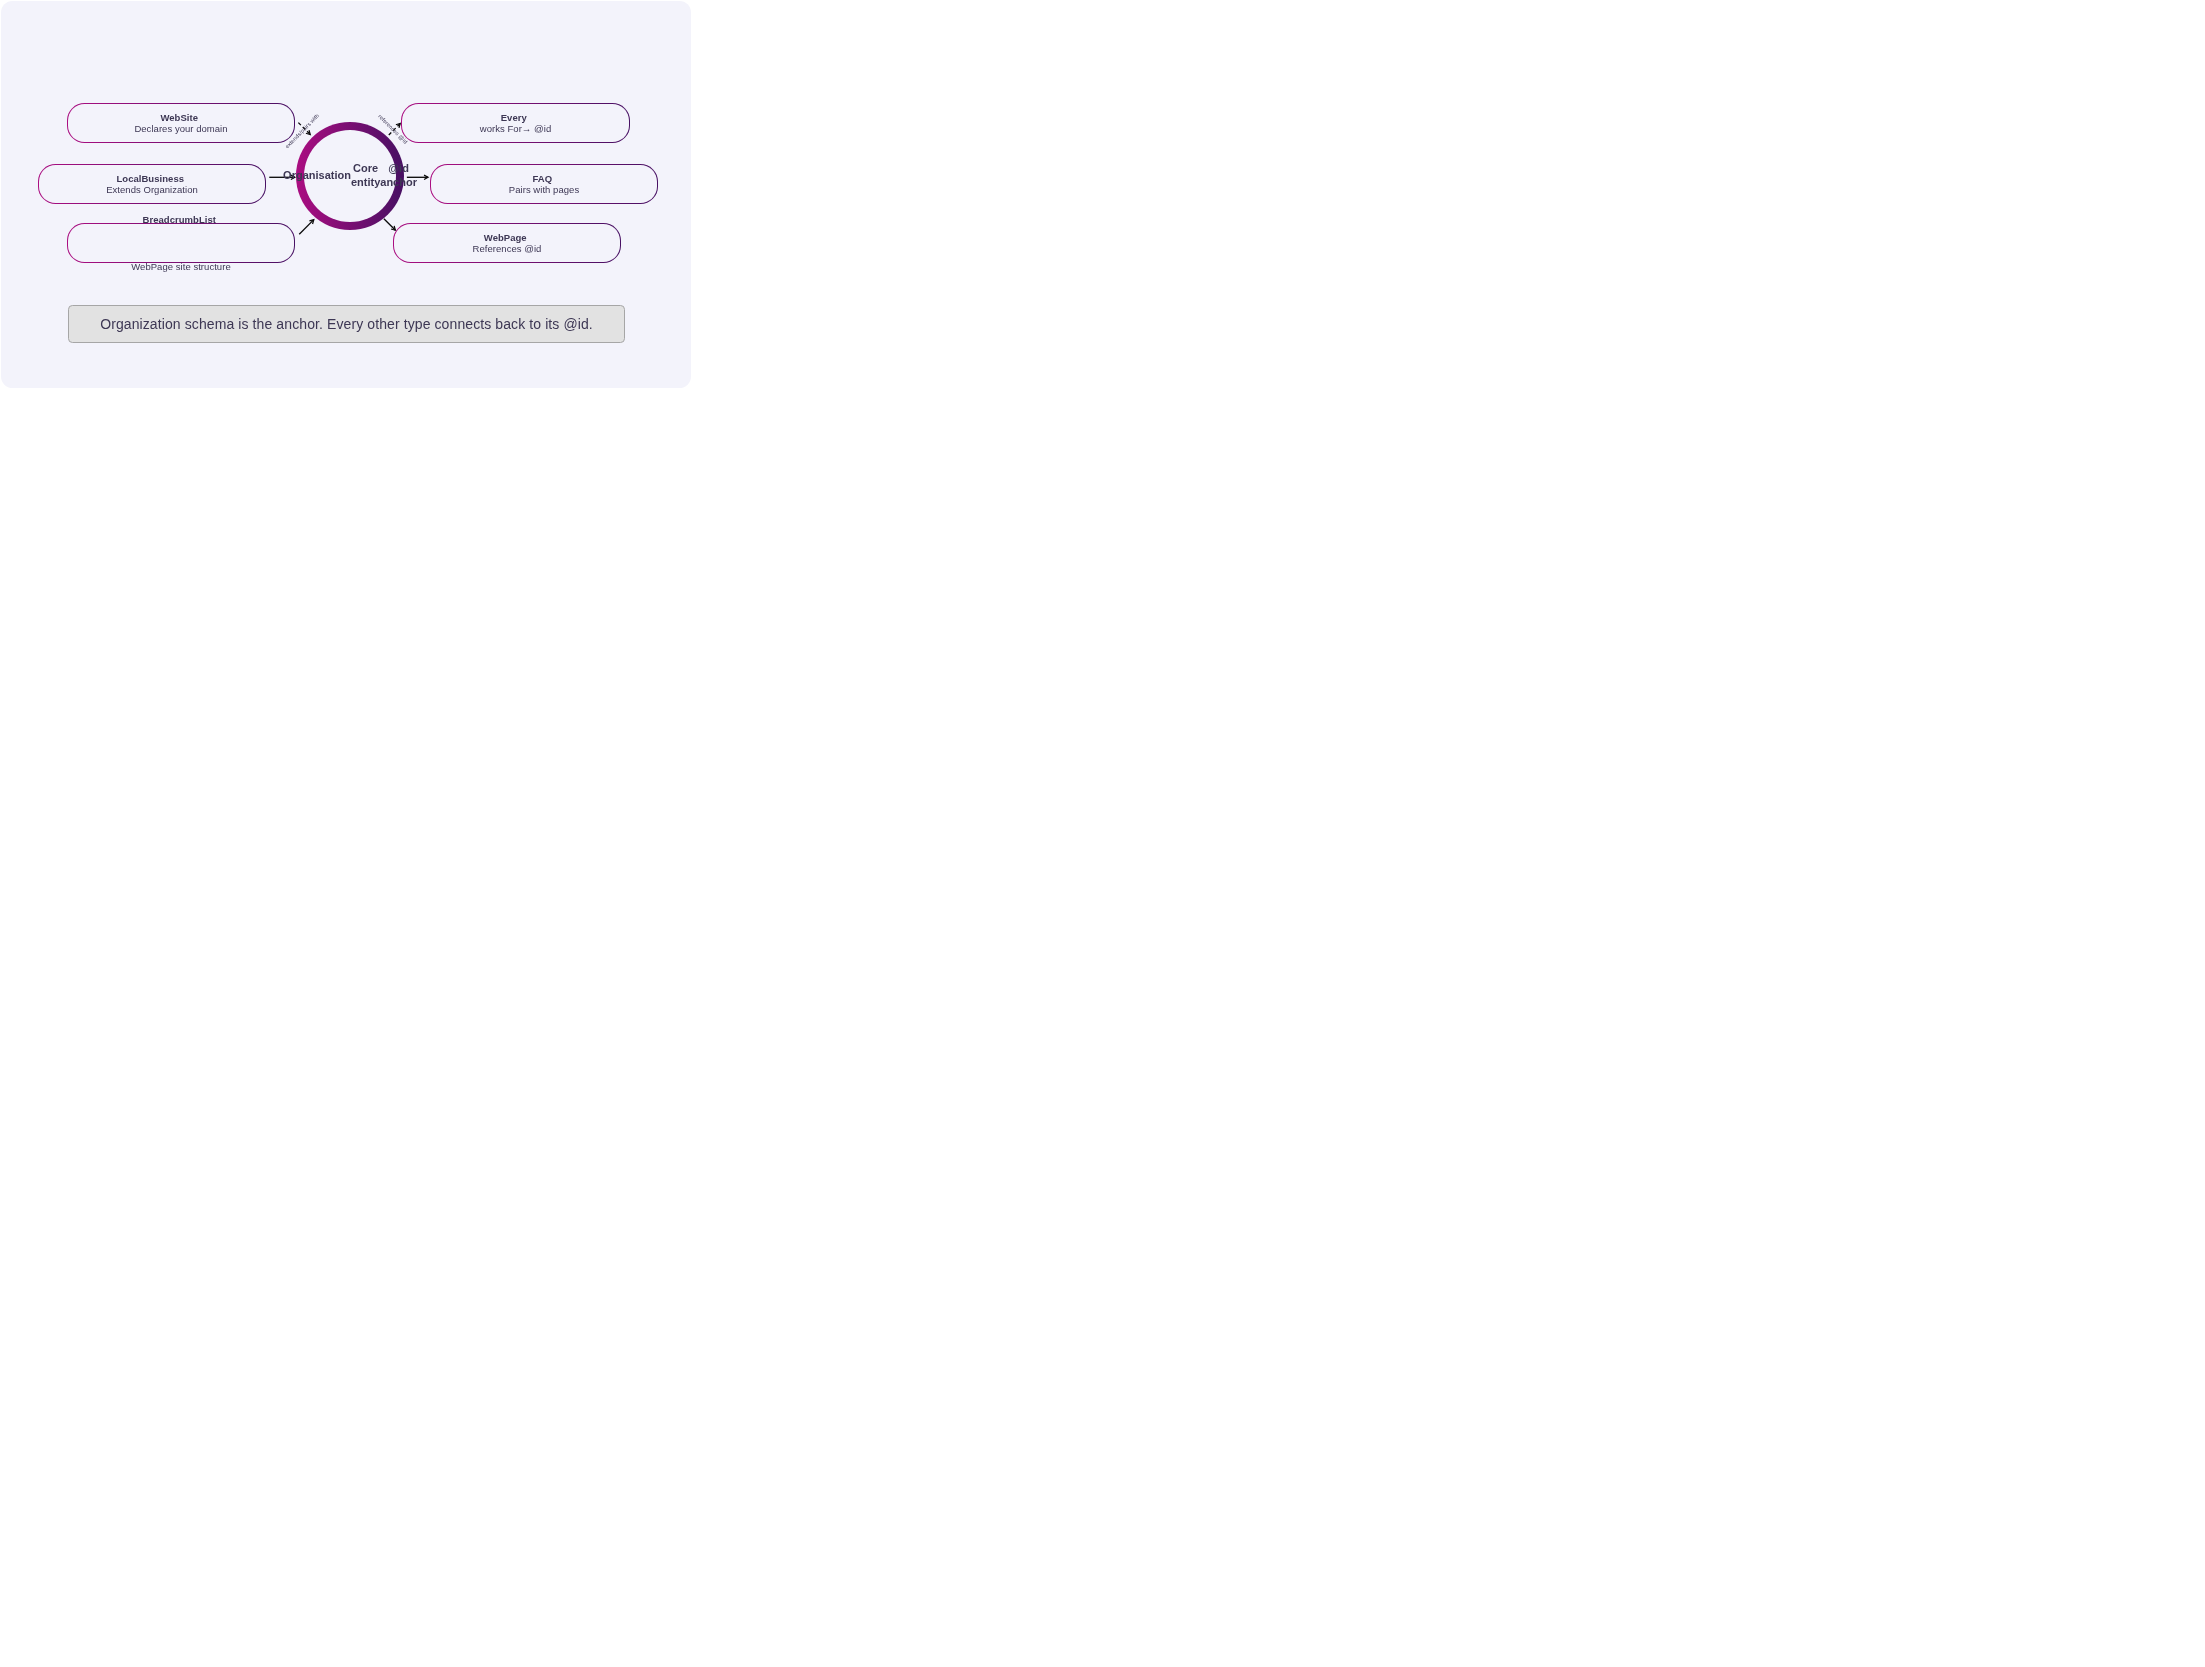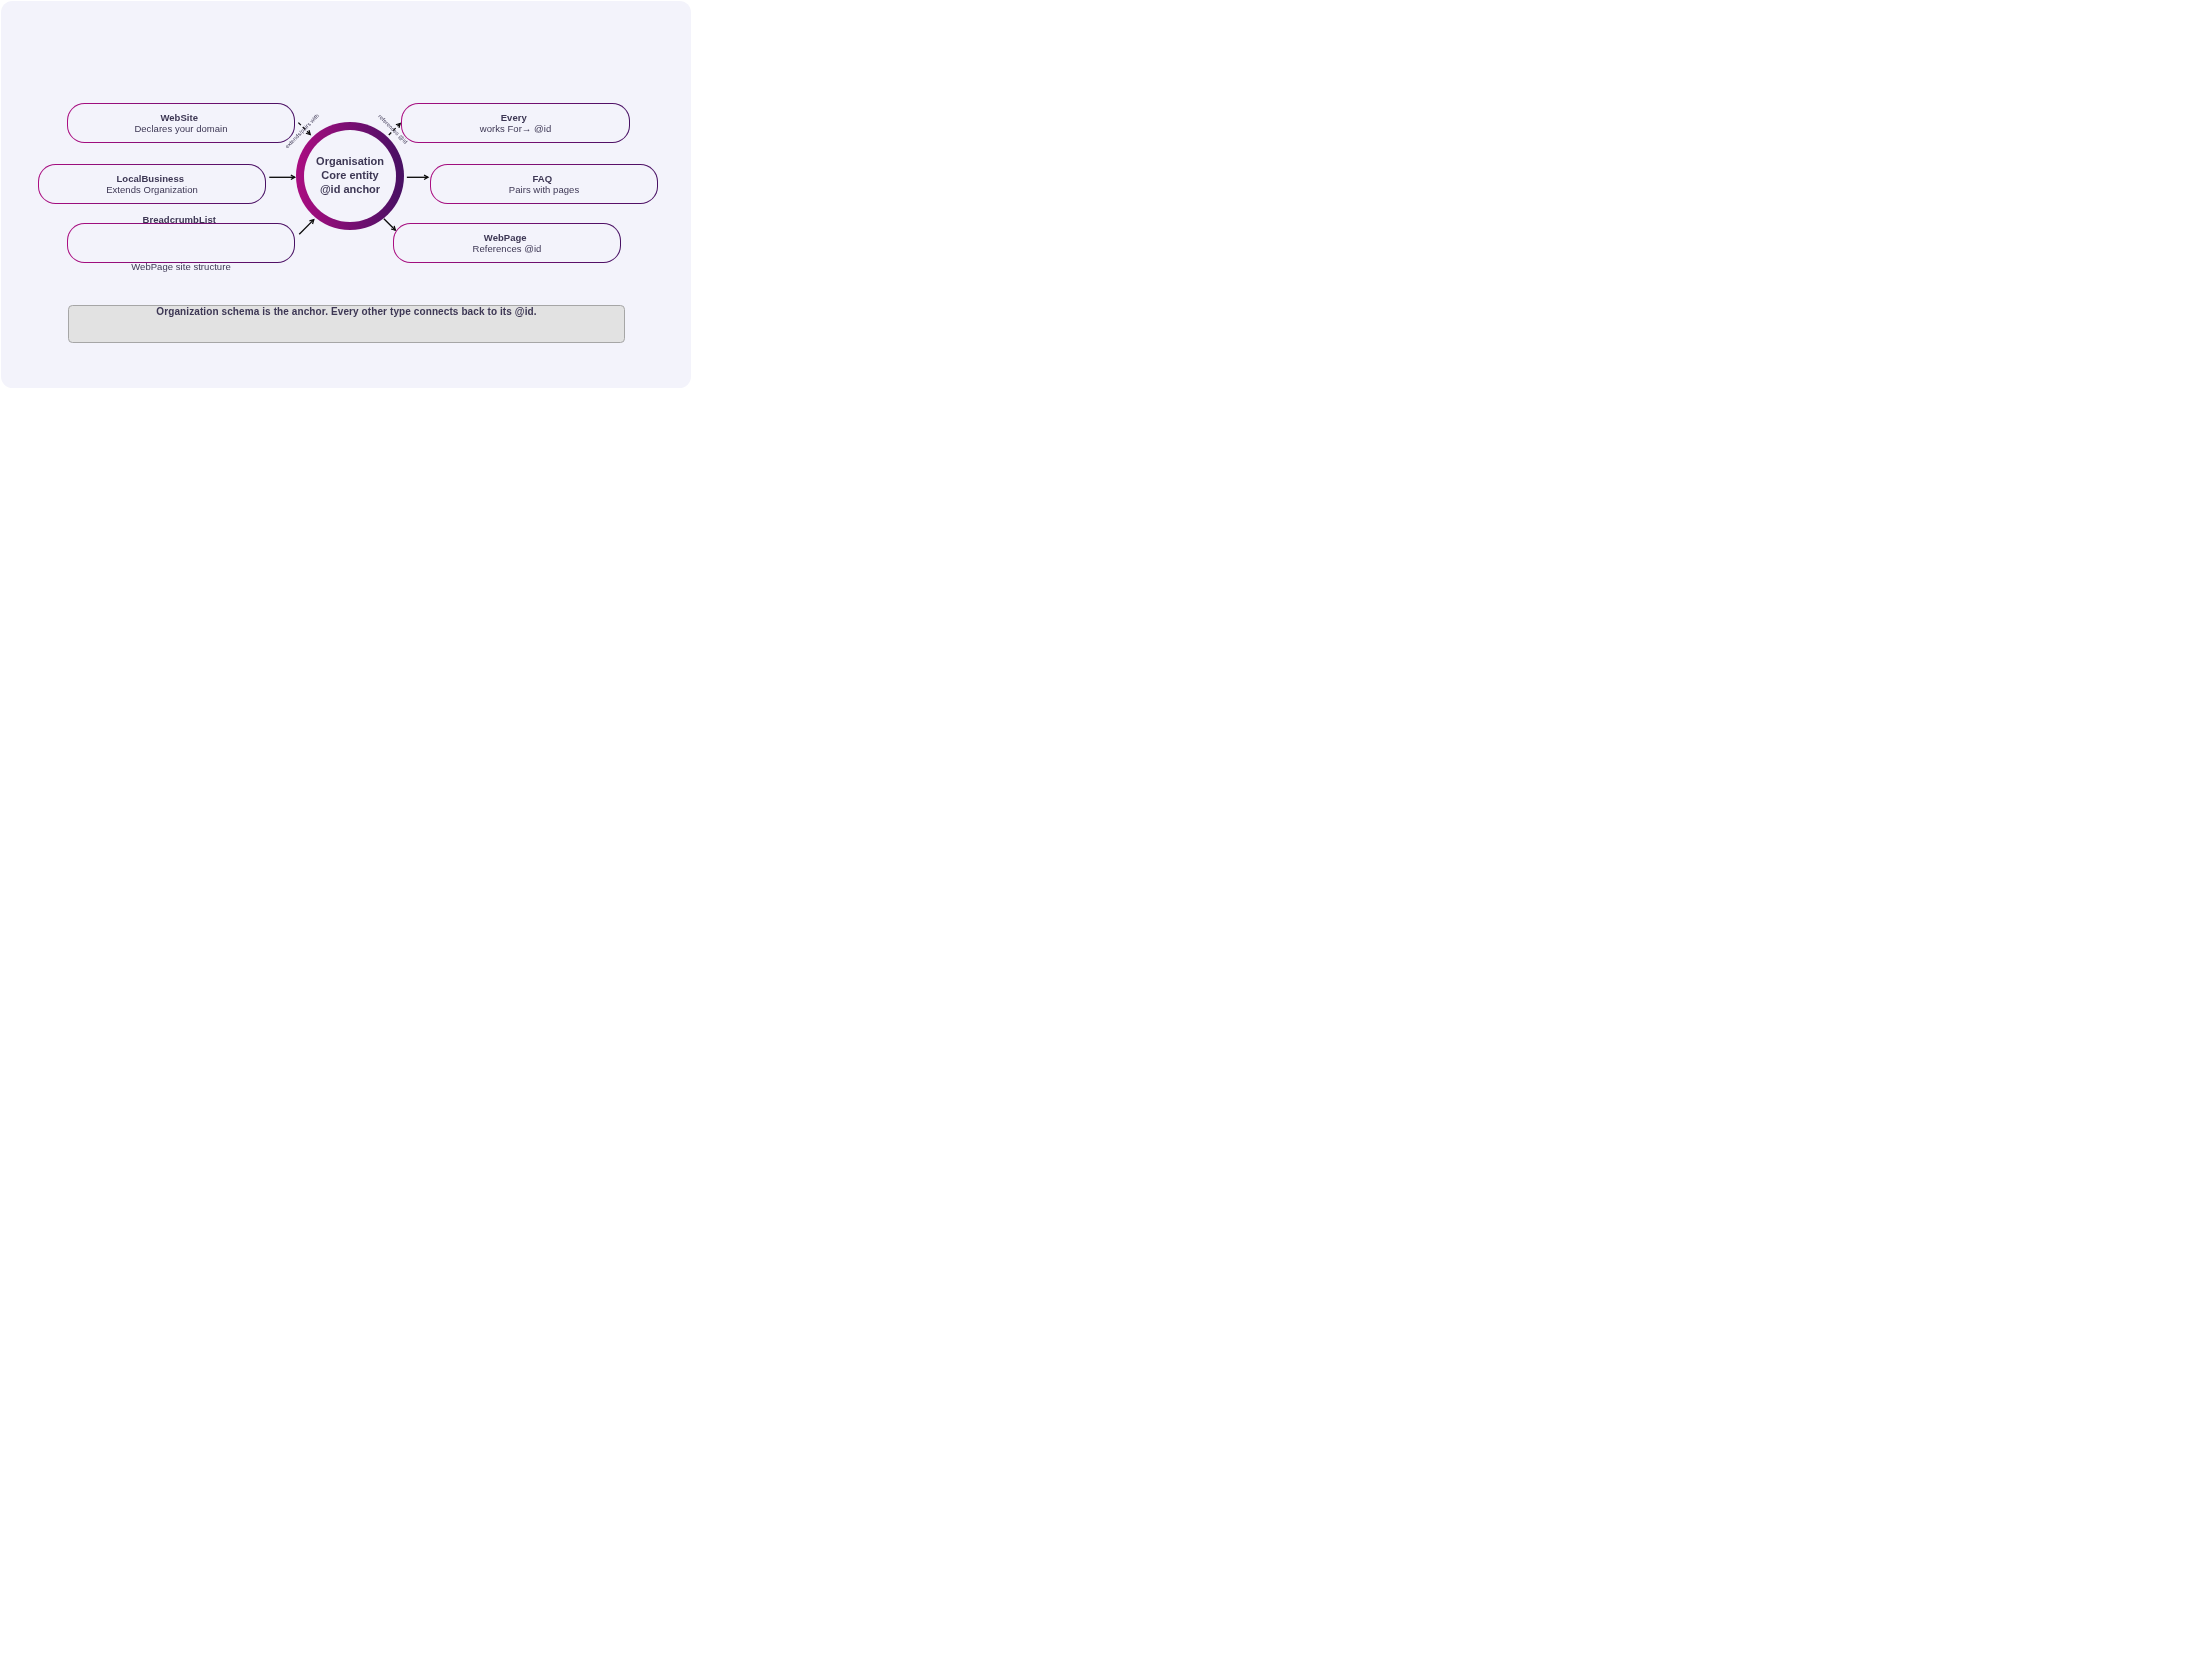--- a/index.html
+++ b/index.html
@@ -26,33 +26,33 @@
   .p-localbusiness{left:38px;top:164px;width:228px;}
   .p-breadcrumblist{left:67px;top:223px;width:228px;gap:36px;}
   .p-person{left:401px;top:103px;width:229px;}
   .p-faq{left:430px;top:164px;width:228px;}
   .p-webpage{left:393px;top:223px;width:228px;}
   .circle{
     position:absolute;left:296px;top:122px;width:108px;height:108px;box-sizing:border-box;
     border:8.8px solid transparent;border-radius:50%;
     background:linear-gradient(var(--panel-bg,#f3f3fb),var(--panel-bg,#f3f3fb)) padding-box,
                linear-gradient(90deg,var(--grad-a,#ab0d81),var(--grad-b,#471063)) border-box;
-    display:flex;flex-direction:column;align-items:center;justify-content:center;
+    display:flex;flex-direction:row;align-items:center;justify-content:center;
     text-align:center;font-weight:700;font-size:11px;line-height:13.7px;
   }
   .edge-label{
     position:absolute;white-space:nowrap;font-size:5.5px;letter-spacing:0.1px;
   }
   .el-left{left:302px;top:131px;transform:translate(-50%,-50%) rotate(-46deg);}
   .el-right{left:393px;top:129px;transform:translate(-50%,-50%) rotate(45deg);}
   .caption{
     position:absolute;left:68px;top:305px;width:557px;height:38px;box-sizing:border-box;
     background:var(--cap-bg,#e2e2e2);border:1.1px solid var(--cap-br,#a6a6a6);border-radius:4.4px;
-    display:flex;align-items:flex-start;justify-content:center;
-    font-size:10px;letter-spacing:0.1px;font-weight:bold;
+    display:flex;align-items:center;justify-content:center;
+    font-size:14px;letter-spacing:0.1px;
   }
 </style>
 </head>
 <body>
 
 <div class="stage" style="--text: #3d3754; --panel-bg: #f3f3fb; --grad-a: #ab0d81; --grad-b: #471063; --cap-bg: #e2e2e2; --cap-br: #a6a6a6;">
   <div class="panel"></div>
 
   <svg class="arrows" viewBox="0 0 1568 882" aria-hidden="true">
     <defs>

